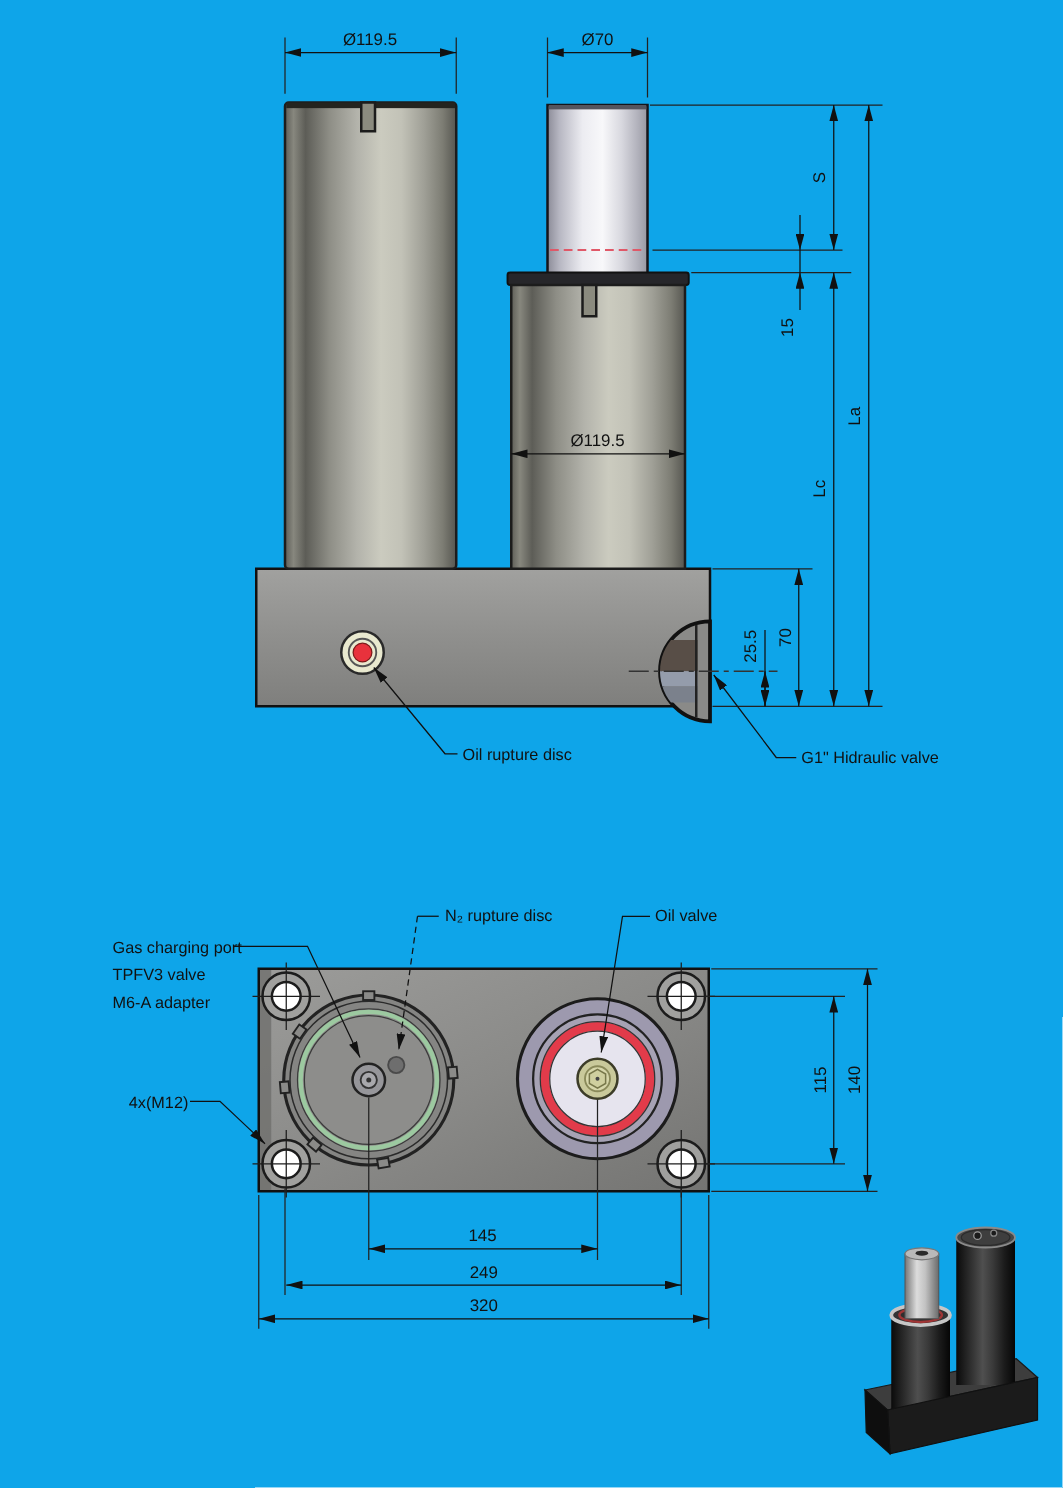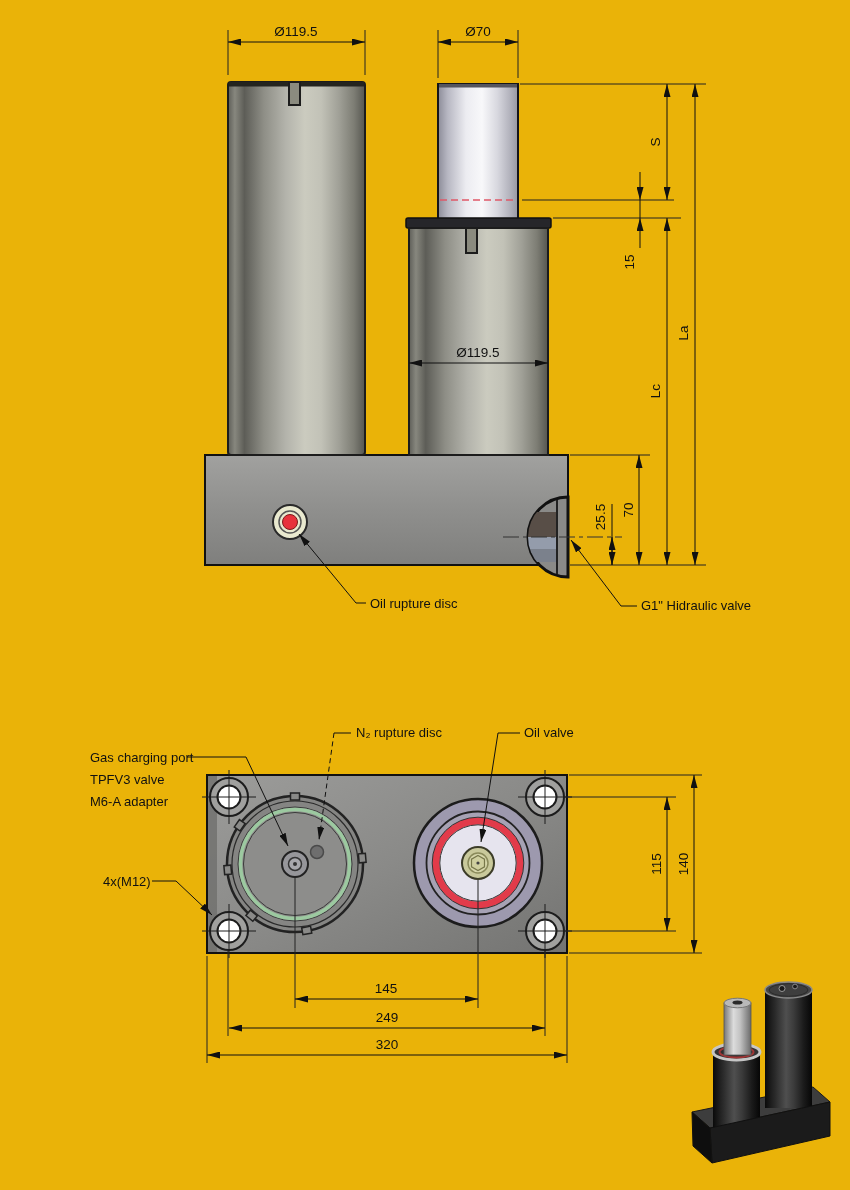--- a/index.html
+++ b/index.html
@@ -1,16 +1,16 @@
 <!DOCTYPE html>
 <html><head>
 <meta charset="utf-8">
 <style>
   html,body{margin:0;padding:0;background:#ffffff;}
-  .canvas{position:relative;width:850px;height:1190px;background:#eab308;overflow:hidden;}
+  .canvas{position:relative;width:850px;height:1190px;background:#0ea5e9;overflow:hidden;}
   svg{position:absolute;left:0;top:0;}
   .dim{font-family:"Liberation Sans","DejaVu Sans",sans-serif;font-size:13.5px;fill:#111;}
   .lbl{font-family:"Liberation Sans","DejaVu Sans",sans-serif;font-size:13px;fill:#111;}
   .ext{stroke:#222;stroke-width:1;}
   .dimline{stroke:#111;stroke-width:1;}
   .leader{stroke:#111;stroke-width:1;fill:none;}
 </style>
 </head>
 <body>
 

